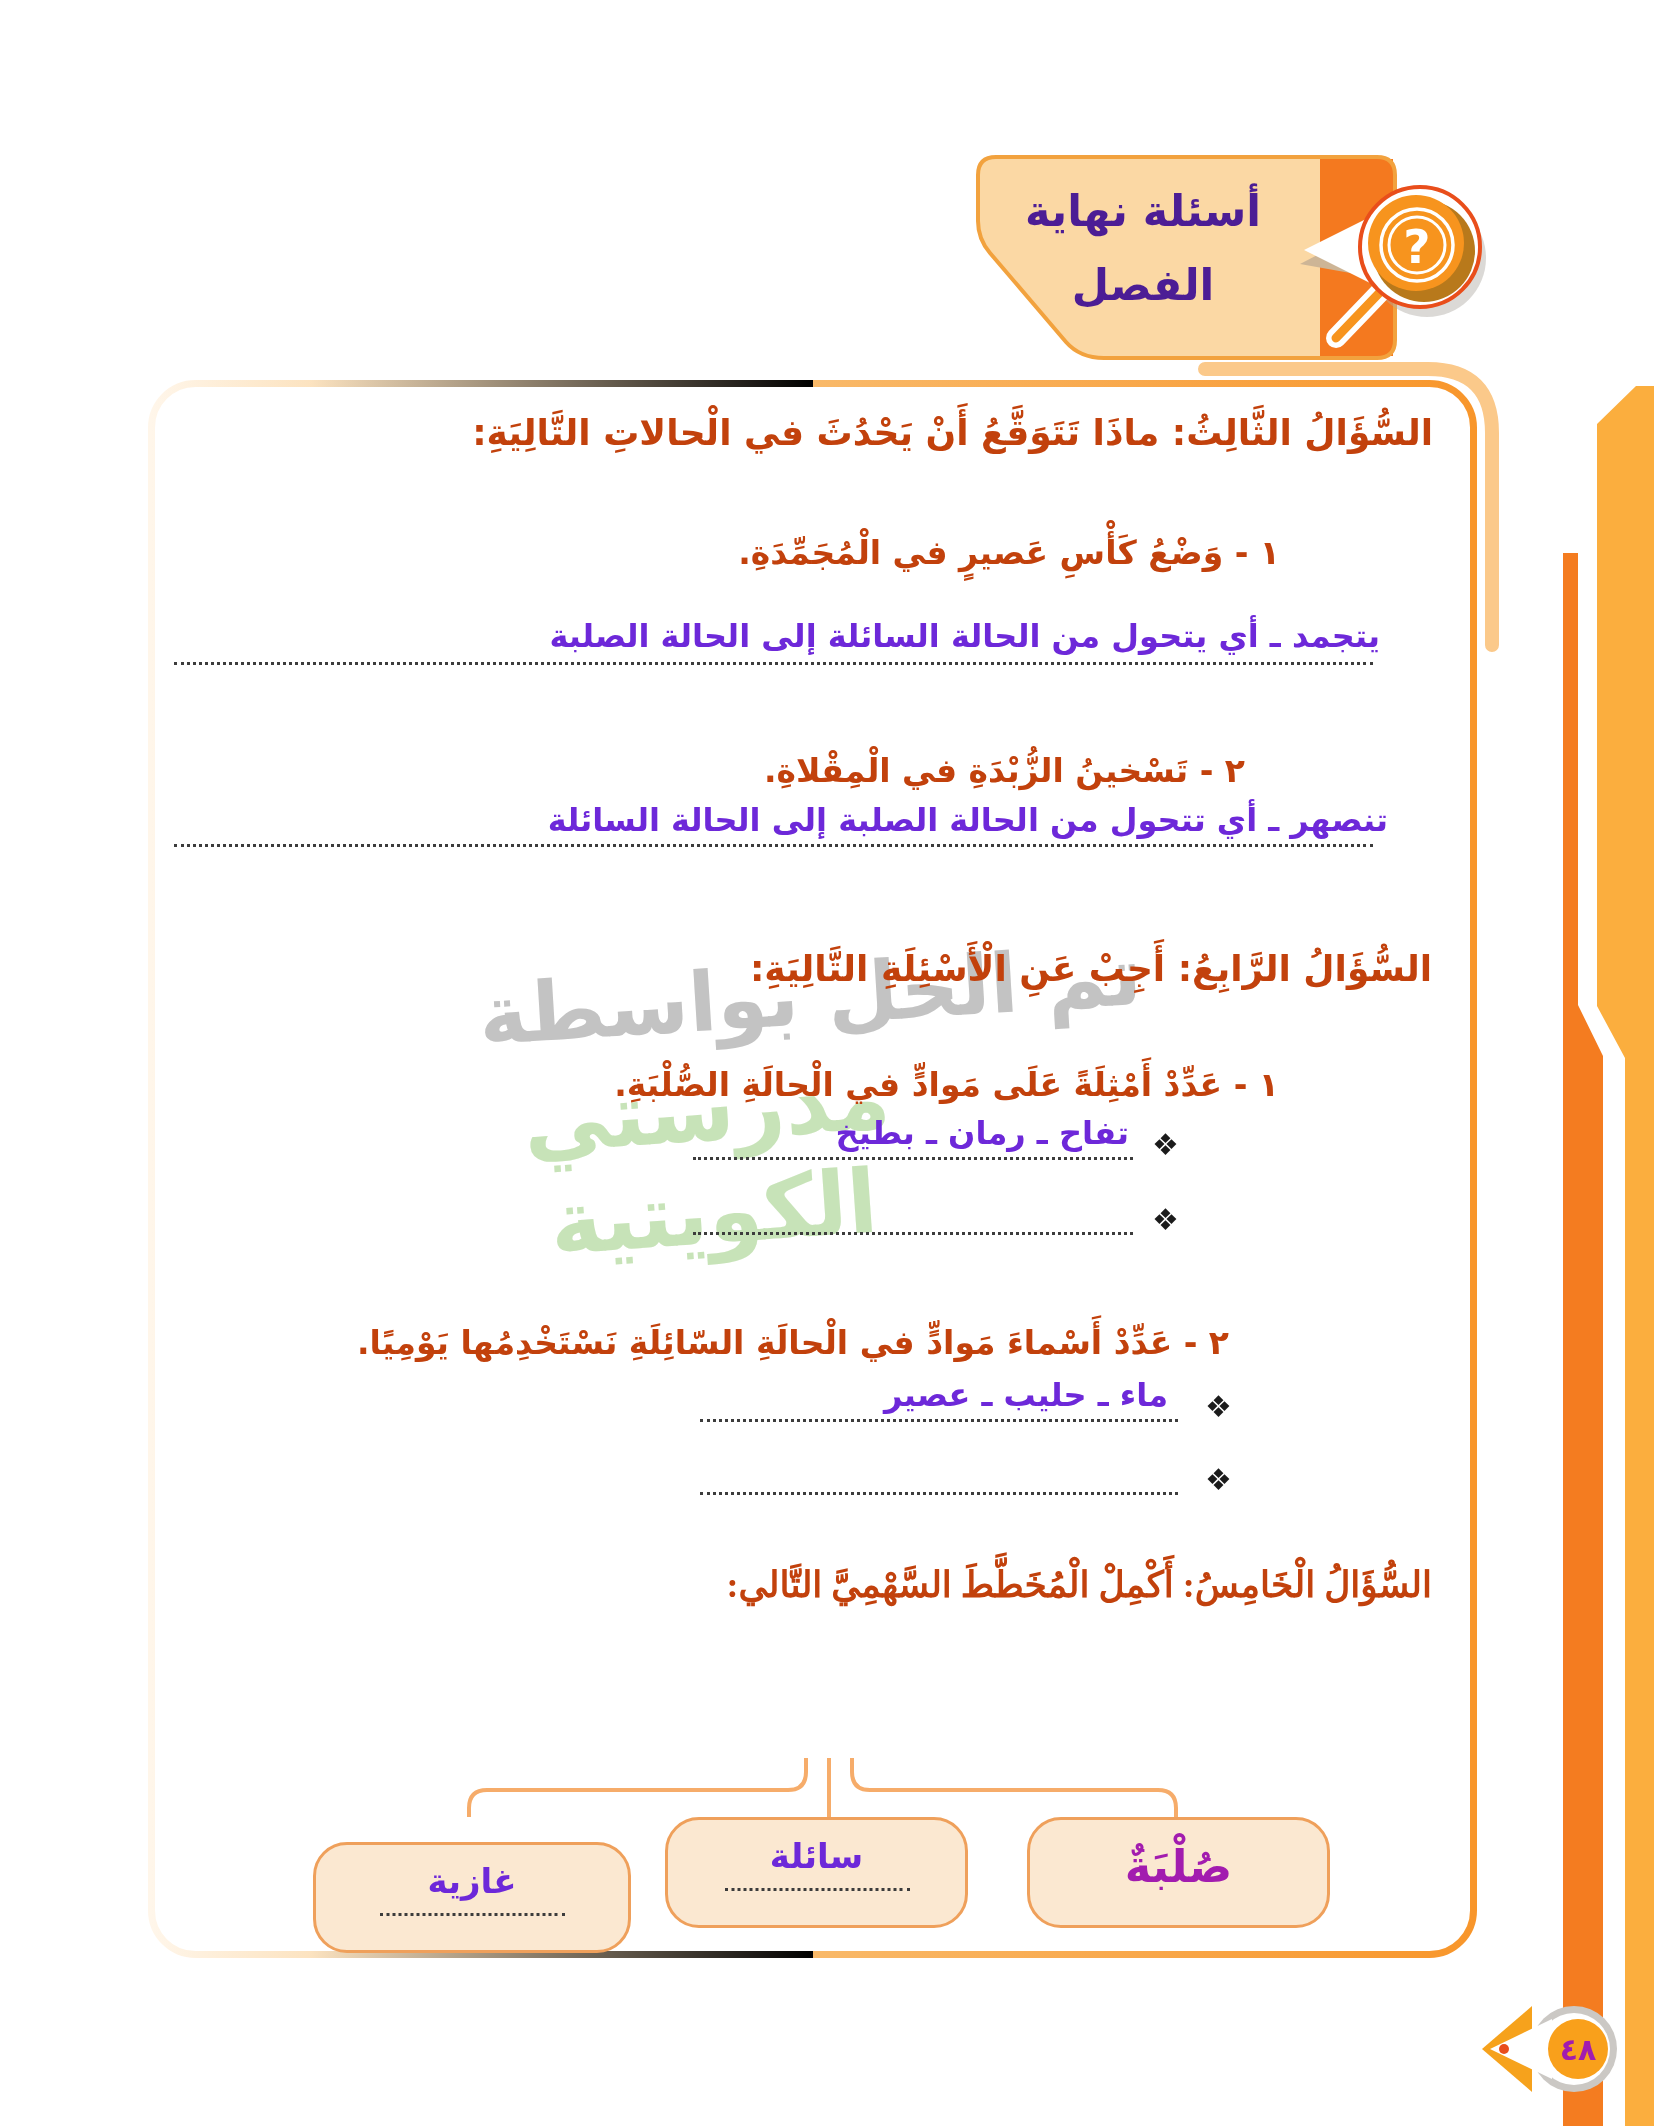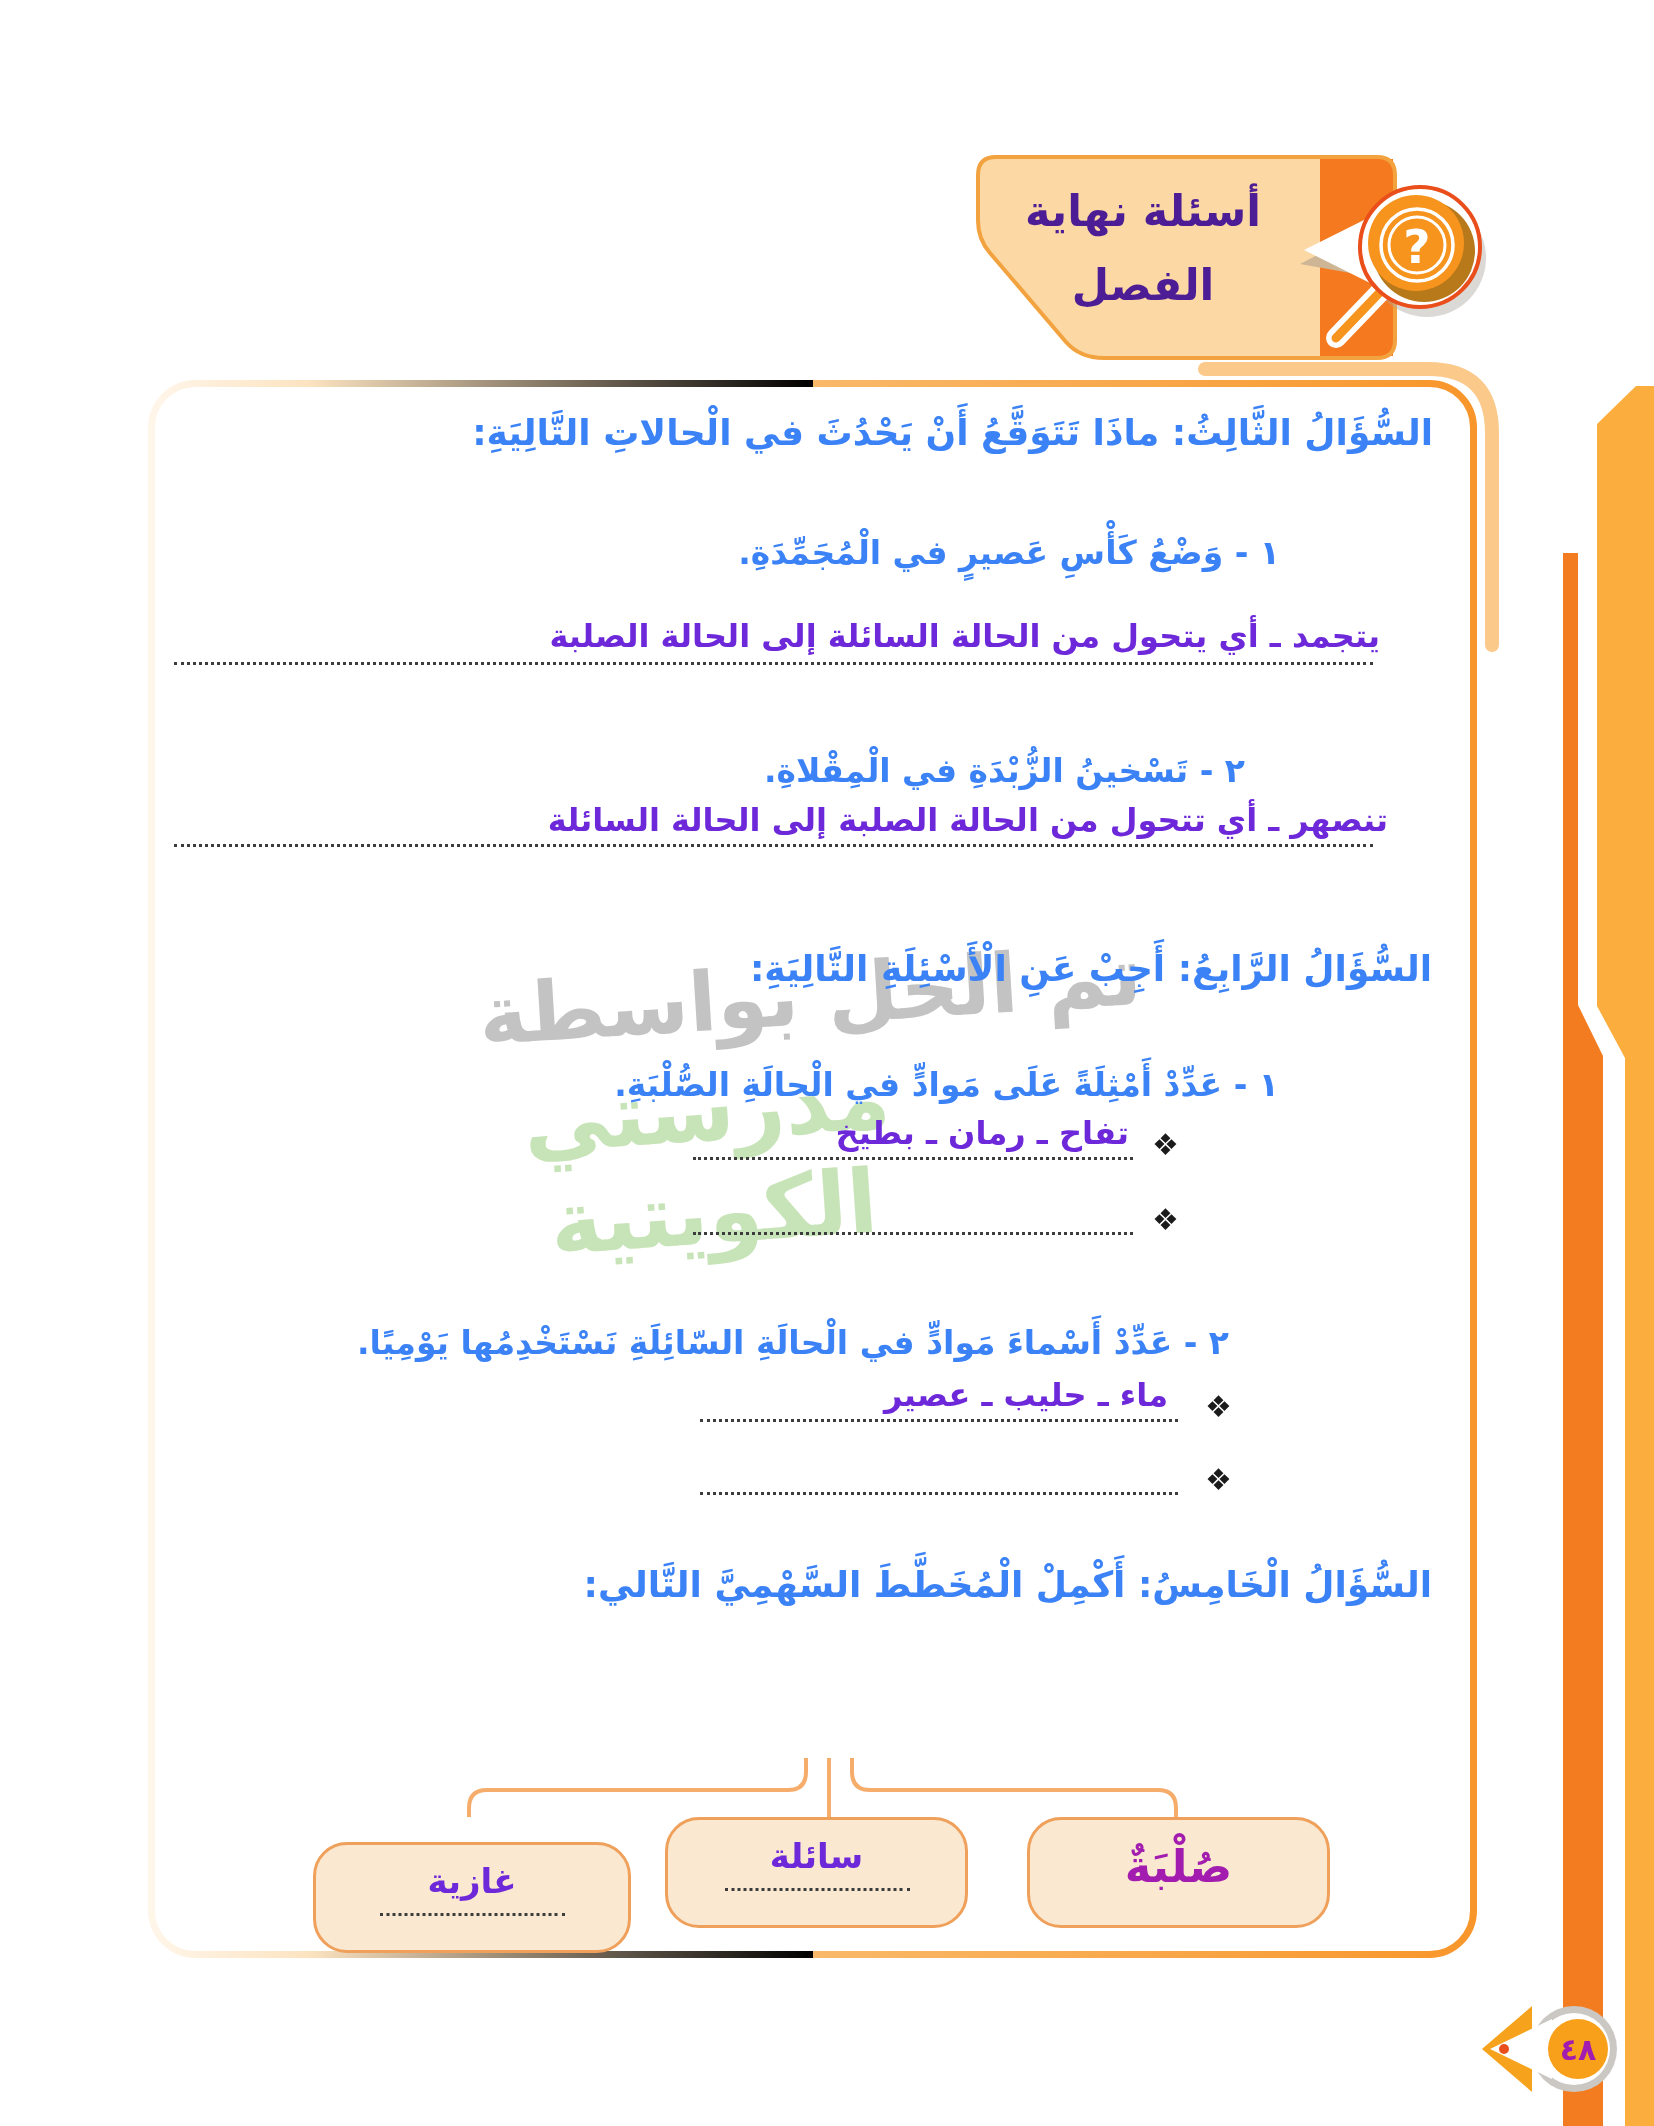--- a/index.html
+++ b/index.html
@@ -3,21 +3,21 @@
 <meta charset="utf-8">
 <style>
   html,body{margin:0;padding:0;background:#fff;}
   .page{position:relative;width:1654px;height:2126px;background:#ffffff;overflow:hidden;
         font-family:"DejaVu Sans",sans-serif;}
   svg.bg{position:absolute;left:0;top:0;z-index:1;}
   .wm1{position:absolute;z-index:2;left:430px;top:948px;width:760px;font-size:82px;font-weight:bold;
        color:#b9b9b9;direction:rtl;text-align:center;transform:rotate(-3.5deg);letter-spacing:6px;opacity:.85;}
   .wm2{position:absolute;z-index:2;left:400px;top:1058px;width:620px;font-size:88px;font-weight:bold;
        color:#c5e2b5;direction:rtl;text-align:center;transform:rotate(-4deg);letter-spacing:4px;opacity:.95;}
-  .txt{position:absolute;z-index:4;direction:rtl;white-space:nowrap;color:#3b82f6;}
+  .txt{position:absolute;z-index:4;direction:rtl;white-space:nowrap;color:#c2410c;}
   .q-title{font-size:36px;font-weight:bold;line-height:62px;}
   .q-item{font-size:33px;font-weight:bold;line-height:58px;}
   .green{color:#6d28d9;font-weight:bold;font-size:32px;line-height:44px;}
   .dotline{position:absolute;z-index:3;border-bottom:3px dotted #3c3c3c;height:20px;}
   .badge-title{position:absolute;z-index:4;direction:rtl;text-align:center;font-weight:bold;
        font-size:43px;color:#4c1d95;width:330px;left:978px;}
   .qmark{position:absolute;z-index:4;left:1389px;top:216px;width:56px;height:62px;line-height:62px;
        text-align:center;font-size:47px;font-weight:bold;color:#ffffff;}
   .brow{position:absolute;z-index:4;}
   .brow .line{position:absolute;left:0;bottom:0;border-bottom:3px dotted #3c3c3c;height:4px;}
@@ -123,21 +123,21 @@
   <div class="brow" style="left:700px;top:1374px;width:532px;height:48px;">
     <div class="line" style="width:478px;"></div>
     <span class="bullet">❖</span>
     <span class="ans green" style="right:64px;">ماء ـ حليب ـ عصير</span>
   </div>
   <div class="brow" style="left:700px;top:1447px;width:532px;height:48px;">
     <div class="line" style="width:478px;"></div>
     <span class="bullet">❖</span>
   </div>
 
-  <div class="txt q-title" style="right:222px;top:1554px;">السُّؤَالُ الْخَامِسُ: أَكْمِلْ الْمُخَطَّطَ السَّهْمِيَّ التَّالي:</div>
+  <div class="txt q-title" style="right:222px;top:1554px;font-family:Liberation Serif, serif;">السُّؤَالُ الْخَامِسُ: أَكْمِلْ الْمُخَطَّطَ السَّهْمِيَّ التَّالي:</div>
 
 
   <div class="dbox" style="left:1027px;top:1817px;width:297px;height:105px;">
     <div class="lbl big">صُلْبَةٌ</div>
   </div>
   <div class="dbox" style="left:665px;top:1817px;width:297px;height:105px;">
     <div class="lbl green">سائلة</div>
     <div class="dl"></div>
   </div>
   <div class="dbox" style="left:313px;top:1817px;width:312px;height:105px;margin-top:25px;">

